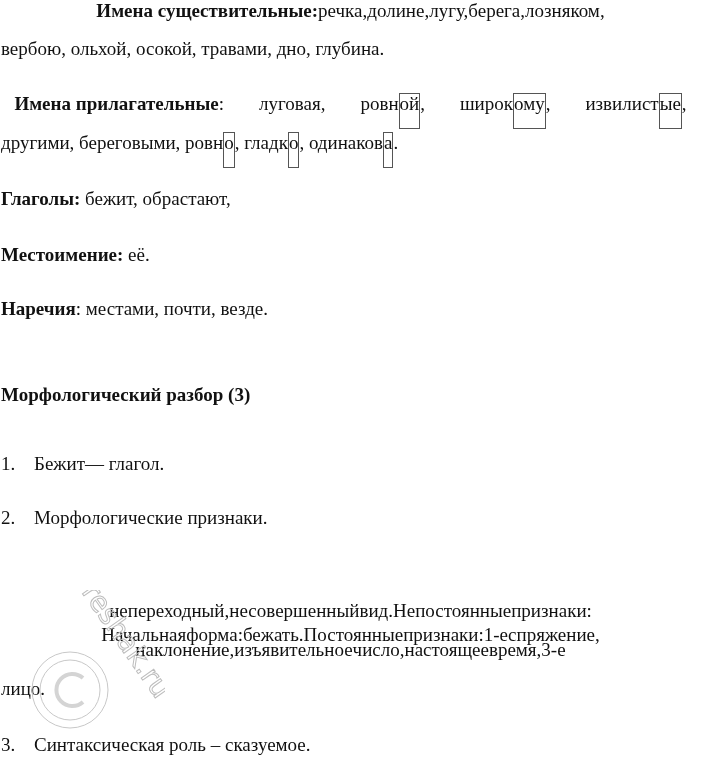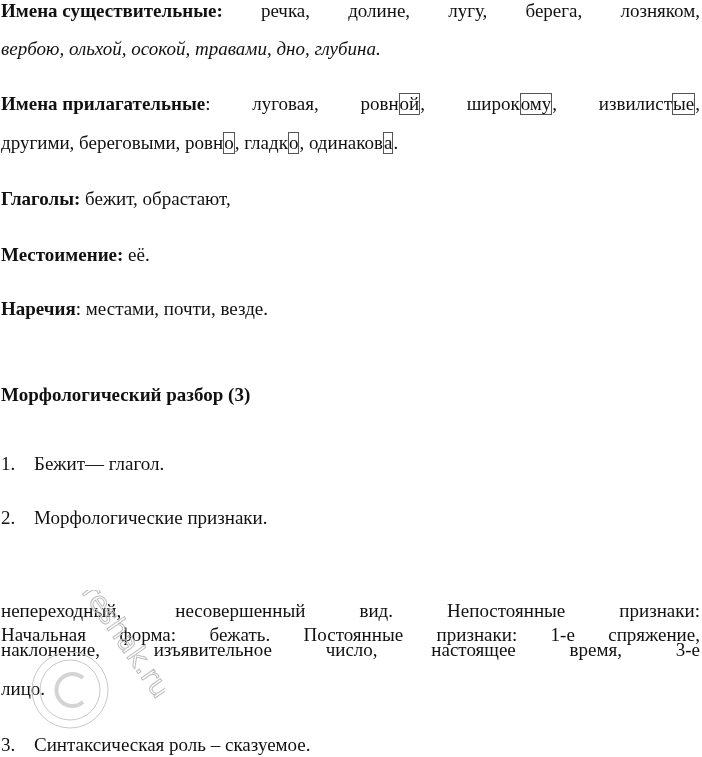--- a/index.html
+++ b/index.html
@@ -24,30 +24,30 @@
     }
     .justify {
       position: absolute;
       left: 1px;
       width: 699px;
       line-height: 22px;
       text-align: justify;
       text-align-last: justify;
       white-space: nowrap;
       display: flex;
-      justify-content: space-between;
+      justify-content: center;
     }
     .justify span { display: inline-block; }
     b, .bold { font-weight: bold; }
     .box {
       border: 1px solid #555555;
       padding: 0 0px;
       display: inline-block;
       line-height: 19px;
-      height: 22px;
+      height: 36px;
       box-sizing: border-box;
       vertical-align: baseline;
     }
     .num {
       display: inline-block;
       width: 33px;
     }
     .watermark {
       position: absolute;
       left: 15px;
@@ -61,21 +61,21 @@
 <body>
 
 <div class="justify" style="top:0px;">
   <span class="bold">Имена существительные:</span>
   <span>речка,</span>
   <span>долине,</span>
   <span>лугу,</span>
   <span>берега,</span>
   <span>лозняком,</span>
 </div>
-<div class="line" style="top:38px;font-style:italic;">вербою, ольхой, осокой, травами, дно, глубина.</div>
+<div class="line" style="top:38px;">вербою, ольхой, осокой, травами, дно, глубина.</div>
 
 <div class="justify" style="top:93px;gap:35px;">
   <span><b>Имена прилагательные</b><span>:</span></span>
   <span>луговая,</span>
   <span><span>ровн</span><span class="box">ой</span><span>,</span></span>
   <span><span>широк</span><span class="box">ому</span><span>,</span></span>
   <span><span>извилист</span><span class="box">ые</span><span>,</span></span>
 </div>
 <div class="line" style="top:132px;"><span>другими, береговыми, ровн</span><span class="box">о</span><span style="white-space:pre">, </span><span>гладк</span><span class="box">о</span><span style="white-space:pre">, </span><span>одинаков</span><span class="box">а</span><span>.</span></div>
 

